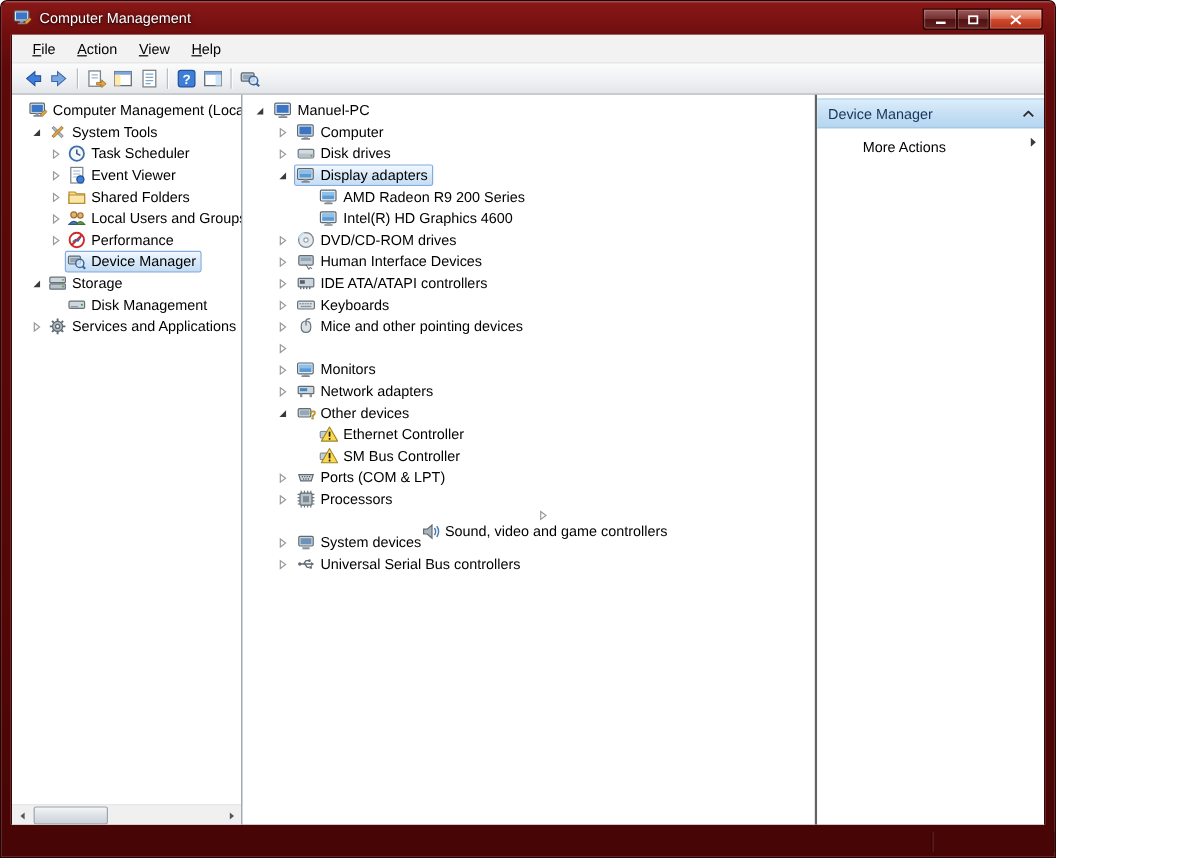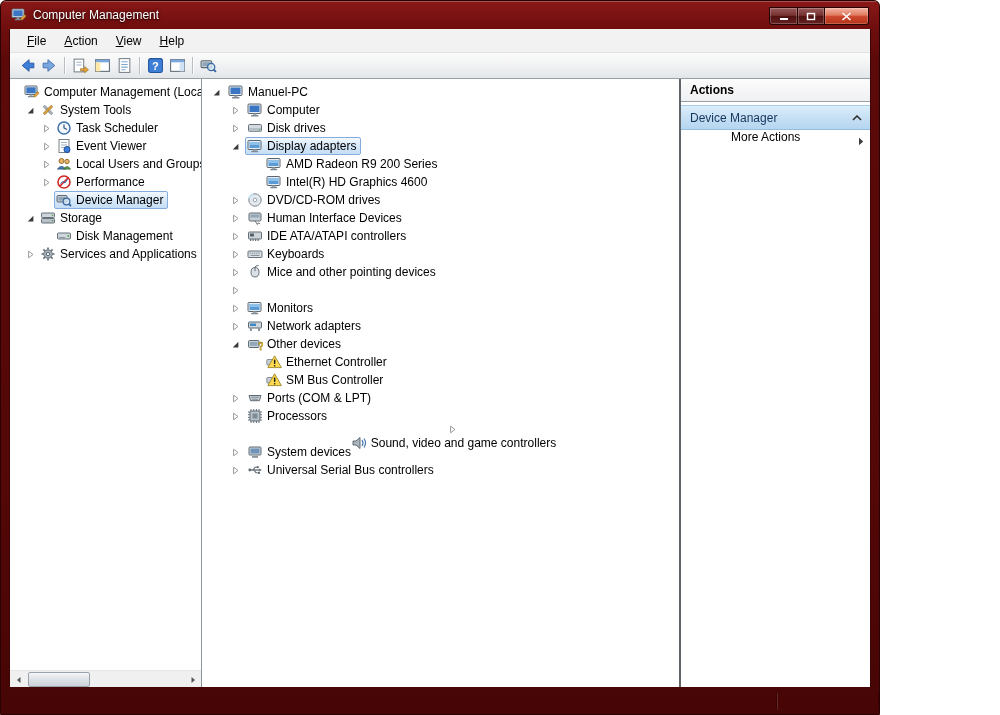--- a/index.html
+++ b/index.html
@@ -128,22 +128,22 @@
   }
   .actions-section {
     margin-top:3px; height:25px; flex:none;
     display:flex; align-items:center; padding:0 8px 0 9px;
     background:linear-gradient(180deg,#dbeefb 0%,#c3ddf3 60%,#b5d6f0 100%);
     border-top:1px solid #a8cbe8; border-bottom:1px solid #93bcdf;
     color:#15365c;
   }
   .actions-section .chev { margin-left:auto; display:flex; }
   .actions-more {
-    height:23px; flex:none; display:flex; align-items:flex-start;
-    padding-left:50px; position:relative;
+    height:23px; flex:none; display:flex; align-items:flex-end;
+    padding-left:38px; position:relative;
   }
   .actions-more .arrow { position:absolute; right:6px; top:7px; display:flex; }
   
   .statusbar { height:29px; flex:none; position:relative; }
   .statusbar .groove {
     position:absolute; top:6px; bottom:6px; width:1px;
     background:rgba(40,0,0,0.55);
     box-shadow:1px 0 0 rgba(255,255,255,0.14);
   }
   .groove.g1 { left:775px; }
@@ -329,20 +329,36 @@
                 <span class="tree-icon">
                   <svg viewBox="0 0 16 16">
                     <rect x="3" y="1.5" width="10" height="13" fill="#fff" stroke="#7a828a"></rect>
                     <line x1="5" y1="4.5" x2="11" y2="4.5" stroke="#9fb2c4"></line>
                     <line x1="5" y1="7" x2="11" y2="7" stroke="#9fb2c4"></line>
                     <line x1="5" y1="9.5" x2="9" y2="9.5" stroke="#9fb2c4"></line>
                     <circle cx="11" cy="11.5" r="3" fill="#3d7edb" stroke="#1d4f96"></circle>
                   </svg>
                 </span>
                 <span class="tree-label">Event Viewer</span>
+              </span>
+            </div>
+            <div class="tree-row" style="padding-left: 32px;">
+              <span class="expander">
+                <svg width="9" height="9" viewBox="0 0 9 9">
+                  <path d="M2.6 1.2 L7 4.5 L2.6 7.8 Z" fill="#ffffff" stroke="#9a9a9a"></path>
+                </svg>
+              </span>
+              <span class="row-content">
+                <span class="tree-icon">
+                  <svg viewBox="0 0 16 16">
+                    <path d="M1.5 4 h5 l1.5 1.5 h6.5 v8 h-13 z" fill="#f7d98a" stroke="#b98e2f"></path>
+                    <path d="M1.5 6.5 h13 v7 h-13 z" fill="#fbe6a9" stroke="#b98e2f"></path>
+                  </svg>
+                </span>
+                <span class="tree-label">Shared Folders</span>
               </span>
             </div>
             <div class="tree-row" style="padding-left: 32px;">
               <span class="expander">
                 <svg width="9" height="9" viewBox="0 0 9 9">
                   <path d="M2.6 1.2 L7 4.5 L2.6 7.8 Z" fill="#ffffff" stroke="#9a9a9a"></path>
                 </svg>
               </span>
               <span class="row-content">
                 <span class="tree-icon">
@@ -861,21 +877,20 @@
                 </span>
                 <span class="tree-label">Universal Serial Bus controllers</span>
               </span>
             </div>
           </div>
       </div>
 
       <div class="pane-splitter"></div>
 
       <div class="actions-pane">
-        <div class="actions-header">Actions</div>
         <div id="actions-sections">
             <div class="actions-section">
               <span>Device Manager</span>
               <span class="chev">
                 <svg width="10" height="6" viewBox="0 0 10 6">
                   <path d="M1 5 L5 1 L9 5" fill="none" stroke="#2b2b2b" stroke-width="1.5"></path>
                 </svg>
               </span>
             </div>
           </div>

